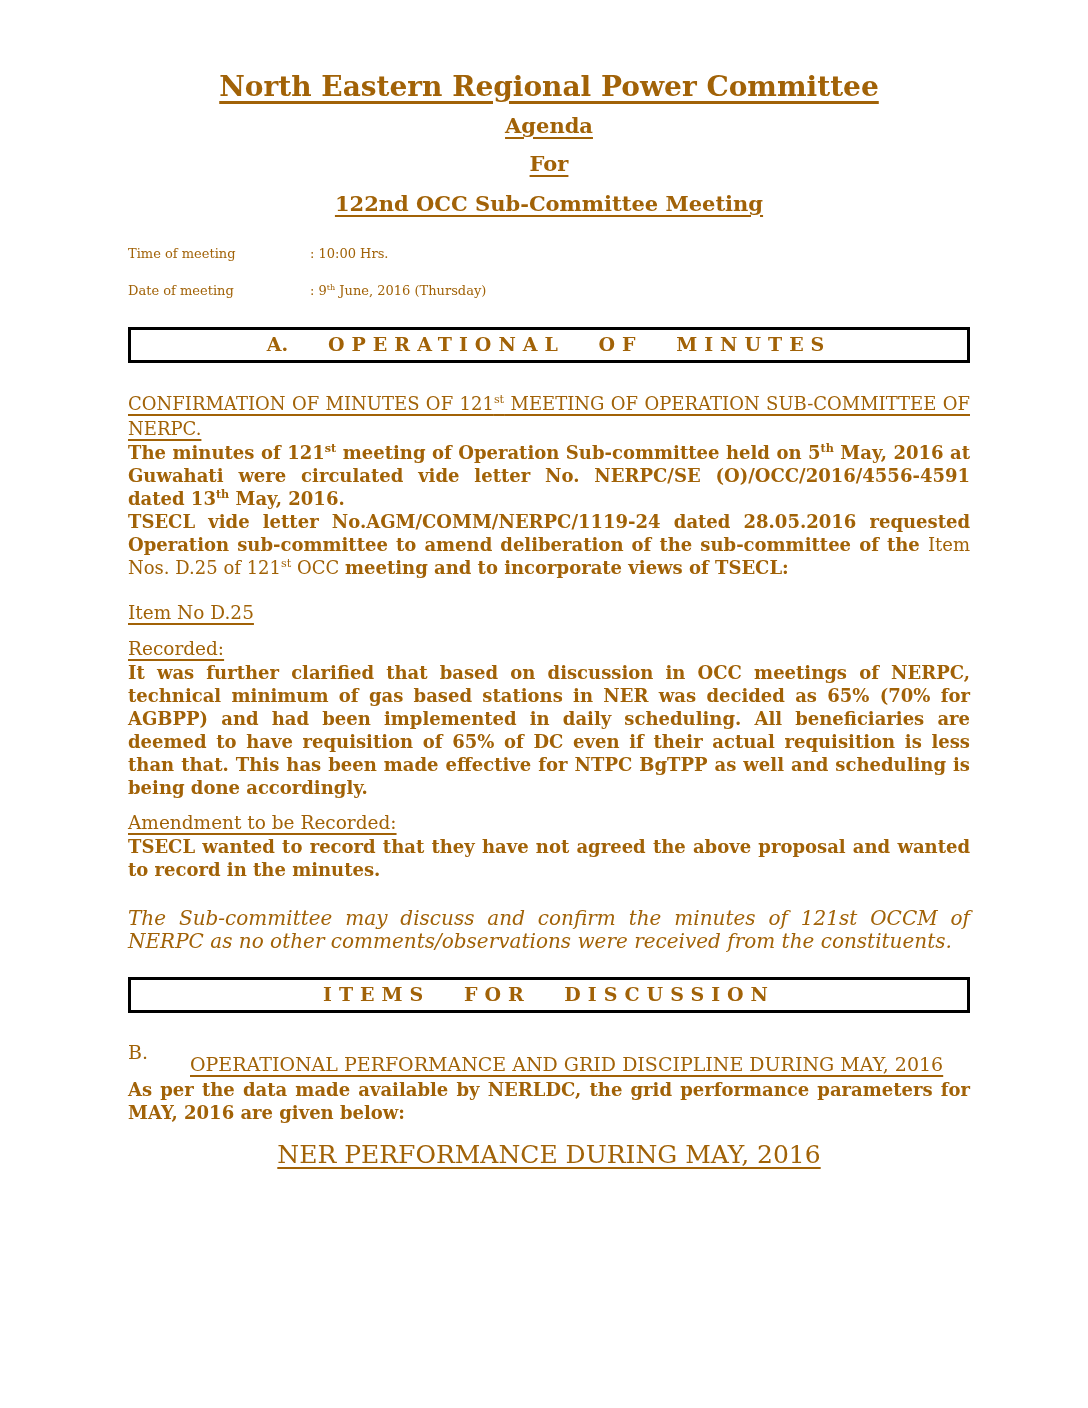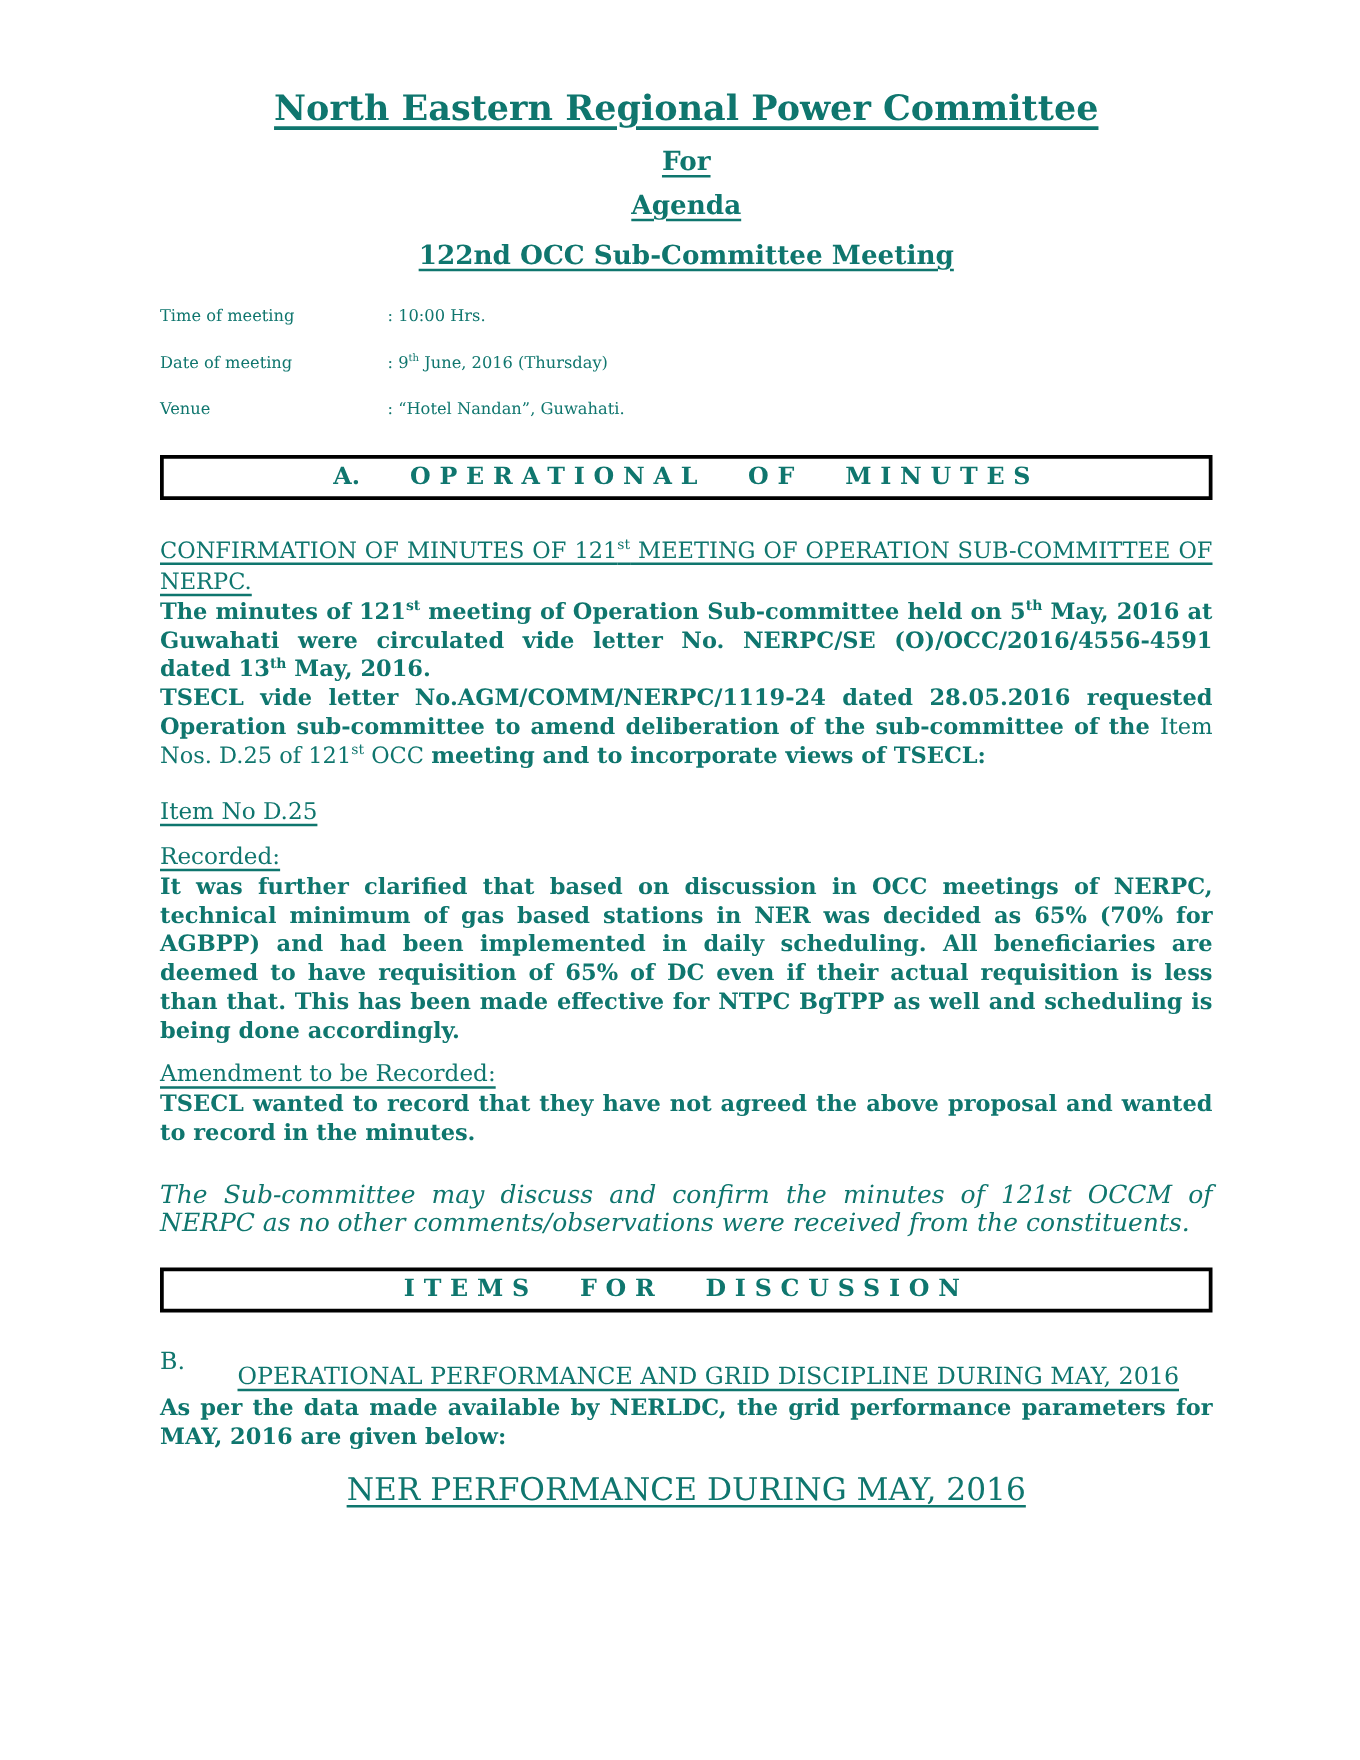--- a/index.html
+++ b/index.html
@@ -1,19 +1,19 @@
 <!DOCTYPE html>
 <html><head>
 <meta charset="utf-8">
 <style>
   html,body{margin:0;padding:0;background:#ffffff;}
   .page{
     width:1088px;height:1408px;box-sizing:border-box;
     padding:70px 118px 4px 128px;
-    background:#ffffff;color:#0f766e;
+    background:#ffffff;color:#a16207;
     font-family:"DejaVu Serif", serif;
     overflow:hidden;
   }
   .title{
     text-align:center;font-size:28px;font-weight:700;
     text-decoration:underline;text-decoration-thickness:3px;text-underline-offset:5px;
   }
   .sub{
     text-align:center;font-size:21px;font-weight:700;
     text-decoration:underline;text-decoration-thickness:2px;text-underline-offset:4px;
@@ -56,36 +56,32 @@
   }
   .seg-sup{vertical-align:super;font-size:0.62em;line-height:0;margin-top:36px;}
   .seg-reg{font-weight:400;}
 </style>
 </head>
 <body>
 
 <div class="page">
 
   <div class="title">North Eastern Regional Power Committee</div>
+  <div class="sub mt10">Agenda</div>
   <div class="sub mt13">For</div>
-  <div class="sub mt10">Agenda</div>
   <div class="sub mt15">122nd OCC Sub-Committee Meeting</div>
 
   <div class="meta">
     <div class="meta-row">
       <span class="meta-label">Time of meeting</span>
       <span class="meta-value">: 10:00 Hrs.</span>
     </div>
     <div class="meta-row">
       <span class="meta-label">Date of meeting</span>
       <span class="meta-value"><span>: 9</span><span class="seg-sup">th</span><span> June, 2016 (Thursday)</span></span>
-    </div>
-    <div class="meta-row">
-      <span class="meta-label">Venue</span>
-      <span class="meta-value">: “Hotel Nandan”, Guwahati.</span>
     </div>
   </div>
 
   <div class="boxhead">
     <span class="boxhead-prefix">A.</span>
     <span class="boxhead-label">OPERATIONAL OF MINUTES</span>
   </div>
 
   <div class="heading-a"><span>CONFIRMATION OF MINUTES OF 121</span><span class="seg-sup">st</span><span> MEETING OF OPERATION SUB-COMMITTEE OF NERPC.</span></div>
 

